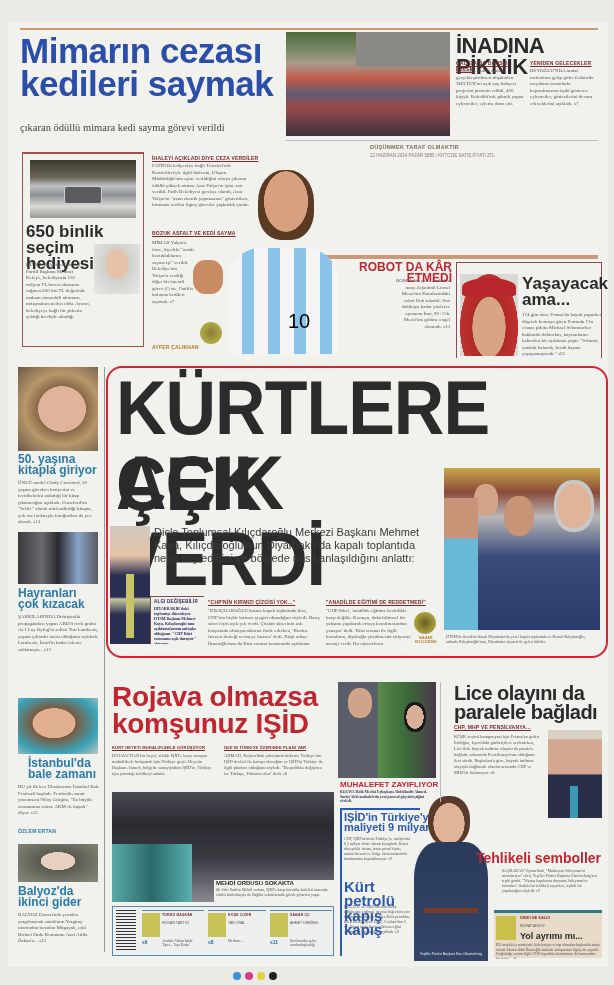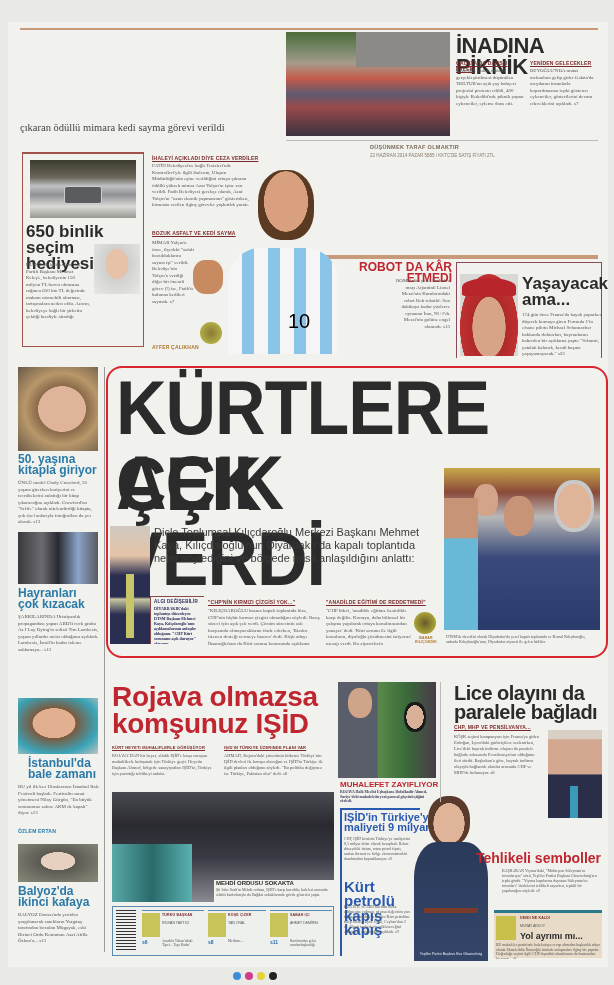--- a/index.html
+++ b/index.html
@@ -16,20 +16,24 @@
 .teal{color:#2a88a0}
 .dark{color:#2b2b2b}
 </style>
 </head>
 <body>
 
 <div class="page">
 
   <div class="rule" style="left:12px;top:6px;width:578px;height:1.5px"></div>
 
+  <div class="abs hl blue" style="left:12px;top:12px;width:265px;font-size:35px;letter-spacing:-0.5px">
+    <div>Mimarın cezası</div>
+    <div>kedileri saymak</div>
+  </div>
   <div class="abs" style="left:12px;top:100px;width:270px;font-family:'Liberation Serif',serif;font-size:10.5px;line-height:12px;color:#444">
     <div>çıkaran ödüllü mimara kedi sayma görevi verildi</div>
   </div>
 
   <div class="abs" style="left:14px;top:130px;width:122px;height:195px;border:1.5px solid #a0524a;border-top-width:2px"></div>
   <div class="photo" style="left:22px;top:138px;width:106px;height:58px;background:linear-gradient(#3c3a2e 0%,#6b675a 30%,#bfc1c3 45%,#8f9194 60%,#d9d9d6 80%,#9a9893 100%)">
     <div class="abs" style="left:34px;top:26px;width:38px;height:18px;background:#5b5c60;border-radius:3px;border:1px solid #ccc"></div>
   </div>
   <div class="abs hl dark" style="left:18px;top:202px;width:110px;font-size:17px">
     <div>650 binlik seçim</div>
@@ -101,21 +105,21 @@
   <div class="abs hl" style="left:20px;top:736px;width:84px;font-size:12px;color:#2a7aa8">
     <div>İstanbul'da</div>
     <div>bale zamanı</div>
   </div>
   <div class="abs txt" style="left:10px;top:762px;width:82px;height:40px;overflow:hidden">BU yıl ilk kez Uluslararası İstanbul Bale Festivali başladı. Festivalin sanat yönetmeni Nilay Gürgün, "En büyük sorunumuz salon: AKM de kapalı" diyor. s13</div>
   <div class="abs kicker" style="left:10px;top:806px;width:60px;color:#2a7aa8;text-decoration:none">ÖZLEM ERTAN</div>
 
   <div class="photo" style="left:10px;top:822px;width:80px;height:38px;background:radial-gradient(ellipse at 50% 45%,#e8d0c0 0 30%,#5a5a52 31%,#8a8a7a 100%)"></div>
   <div class="abs hl" style="left:10px;top:864px;width:84px;font-size:12px;color:#2a7aa8">
     <div>Balyoz'da</div>
-    <div>ikinci kafaya</div>
+    <div>ikinci gider</div>
   </div>
   <div class="abs txt" style="left:10px;top:890px;width:82px;height:44px;overflow:hidden">BALYOZ Davası'nda yeniden yargılanacak sanıkların Yargıtay tarafından bozulan Mügayak, eski Birinci Ordu Komutanı Asaf Atilla Özkan'a... s13</div>
 
   <div class="abs" style="left:98px;top:344px;width:502px;height:292px;border:2.5px solid #d8252f;border-radius:16px"></div>
 
   <div class="abs hl dark" style="left:108px;top:348px;width:490px;font-size:70px;line-height:70px;letter-spacing:-1px;transform:scaleY(1.08);transform-origin:top left">KÜRTLERE AÇIK</div>
   <div class="abs hl dark" style="left:108px;top:424px;width:330px;font-size:70px;line-height:70px;letter-spacing:-1px;transform:scaleY(1.08);transform-origin:top left">ÇEK VERDİ</div>
 
   <div class="photo" style="left:436px;top:446px;width:156px;height:162px;background:linear-gradient(#c8a84a 0%,#8a4a3a 15%,#b8b8b8 30%,#3a4a7a 55%,#2a3a6a 100%)">
     <div class="abs" style="left:110px;top:12px;width:40px;height:52px;border-radius:45%;background:radial-gradient(#e0b498 0 60%,#c8c8c8 61%)"></div>

